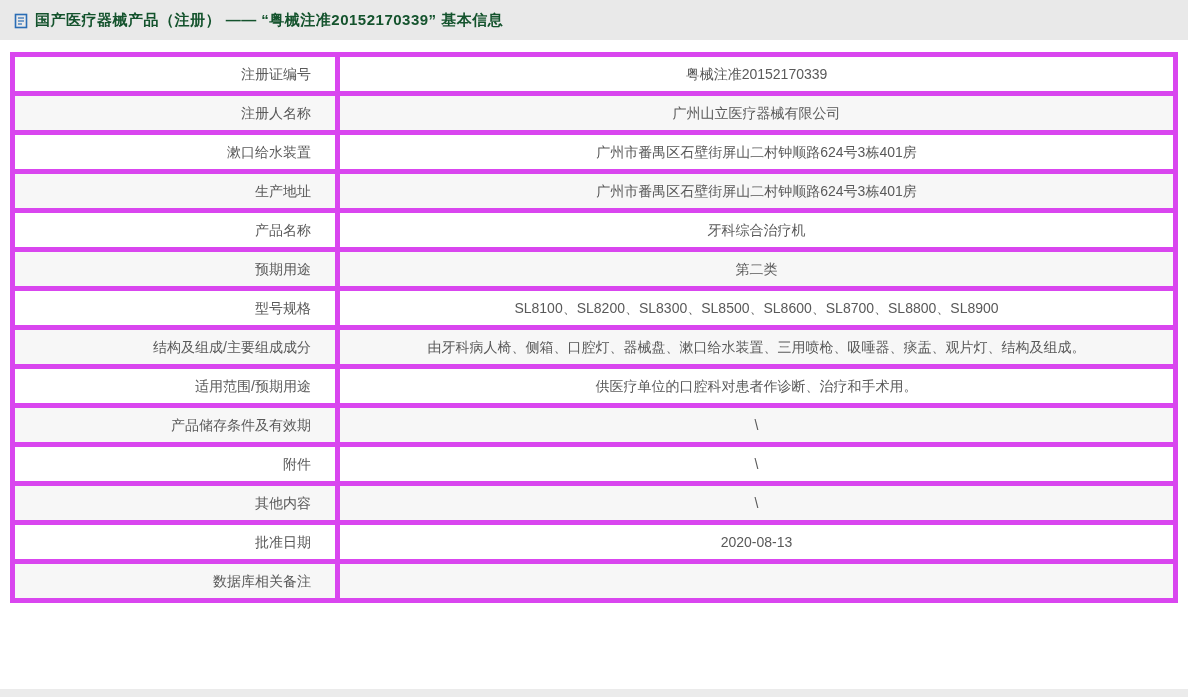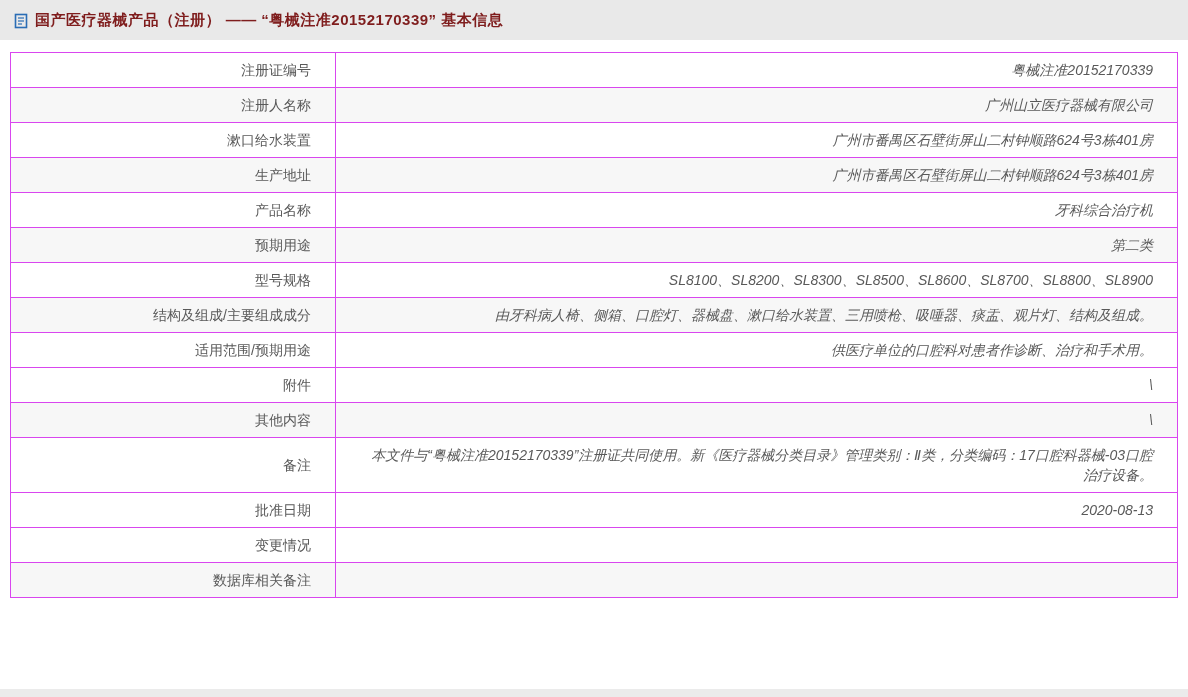--- a/index.html
+++ b/index.html
@@ -16,51 +16,51 @@
   .page-header {
     height: 40px;
     background: #e9e9e9;
     display: flex;
     align-items: center;
     gap: 7px;
     padding: 0 14px;
   }
   .doc-icon { display: inline-flex; flex: 0 0 auto; margin-top: 1px; }
   .page-title {
-    color: #7f1d1d;
+    color: #14532d;
     font-weight: bold;
     font-size: 15px;
     letter-spacing: 0.5px;
     white-space: nowrap;
   }
   .content-panel {
     background: #ffffff;
     padding: 12px 10px 1px 10px;
     min-height: 649px;
   }
   table.info-table {
     width: 100%;
     border-collapse: collapse;
     border: 1px solid #c6c6c6;
     table-layout: fixed;
   }
   .info-table td {
-    border: 1px solid #d946ef;
+    border: 5px solid #d946ef;
     padding: 7px 24px;
     line-height: 20px;
     height: 34px;
     vertical-align: middle;
     word-break: break-all;
   }
   .info-table td.label-cell {
     width: 325px;
     text-align: right;
     color: #595959;
   }
-  .info-table td.value-cell { text-align: right; font-style: italic; }
+  .info-table td.value-cell { text-align: center; }
   .info-table tr.alt { background: #f7f7f7; }
 </style>
 </head>
 <body>
 
 <div class="page-header">
   <span class="doc-icon">
     <svg width="14" height="16" viewBox="0 0 14 16" aria-hidden="true">
       <rect x="1.5" y="1.5" width="11" height="13" fill="none" stroke="#2a6db5" stroke-width="1.6"></rect>
       <line x1="4" y1="5" x2="10" y2="5" stroke="#2a6db5" stroke-width="1.2"></line>
@@ -103,39 +103,35 @@
           <td class="value-cell">SL8100、SL8200、SL8300、SL8500、SL8600、SL8700、SL8800、SL8900</td>
         </tr>
         <tr class="alt">
           <td class="label-cell">结构及组成/主要组成成分</td>
           <td class="value-cell">由牙科病人椅、侧箱、口腔灯、器械盘、漱口给水装置、三用喷枪、吸唾器、痰盂、观片灯、结构及组成。</td>
         </tr>
         <tr>
           <td class="label-cell">适用范围/预期用途</td>
           <td class="value-cell">供医疗单位的口腔科对患者作诊断、治疗和手术用。</td>
         </tr>
+        <tr class="alt">
+          <td class="label-cell">产品储存条件及有效期</td>
+          <td class="value-cell">\</td>
+        </tr>
         <tr>
           <td class="label-cell">附件</td>
           <td class="value-cell">\</td>
         </tr>
         <tr class="alt">
           <td class="label-cell">其他内容</td>
           <td class="value-cell">\</td>
         </tr>
         <tr>
-          <td class="label-cell">备注</td>
-          <td class="value-cell">本文件与“粤械注准20152170339”注册证共同使用。新《医疗器械分类目录》管理类别：Ⅱ类，分类编码：17口腔科器械-03口腔治疗设备。</td>
-        </tr>
-        <tr>
           <td class="label-cell">批准日期</td>
           <td class="value-cell">2020-08-13</td>
-        </tr>
-        <tr>
-          <td class="label-cell">变更情况</td>
-          <td class="value-cell"></td>
         </tr>
         <tr class="alt">
           <td class="label-cell">数据库相关备注</td>
           <td class="value-cell"></td>
         </tr>
       </tbody>
   </table>
 </div>
 
 </body></html>

